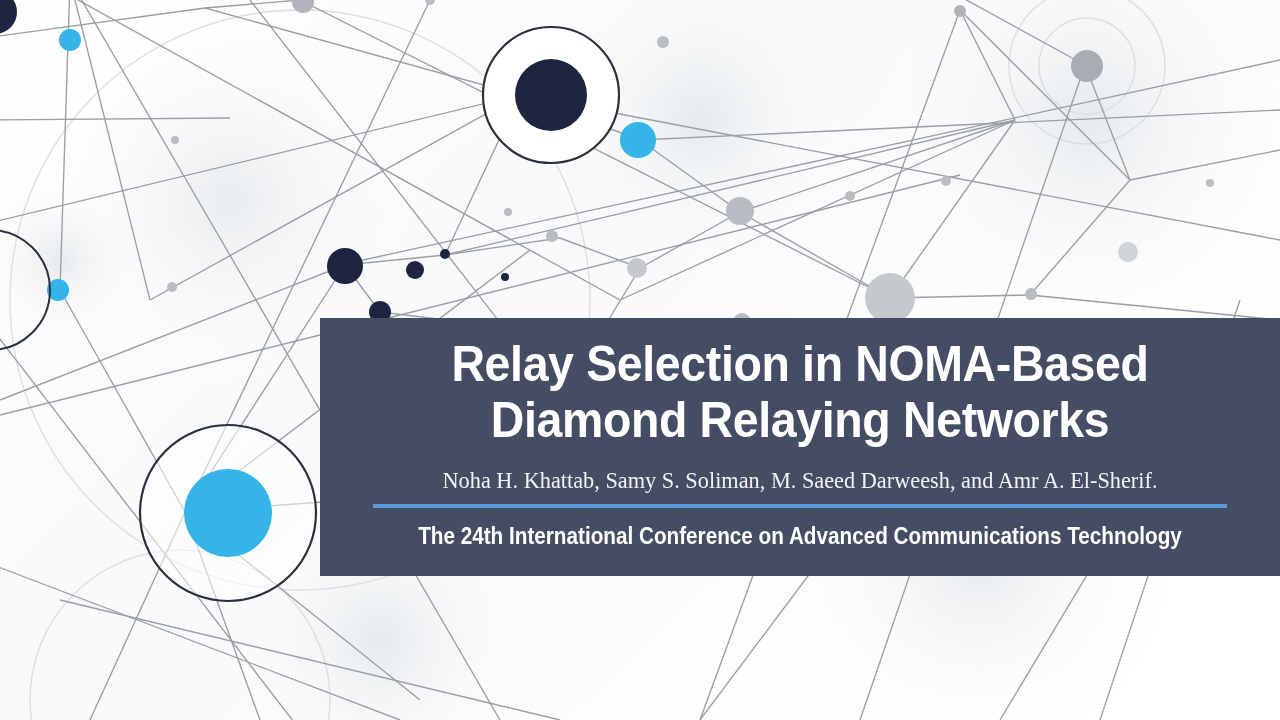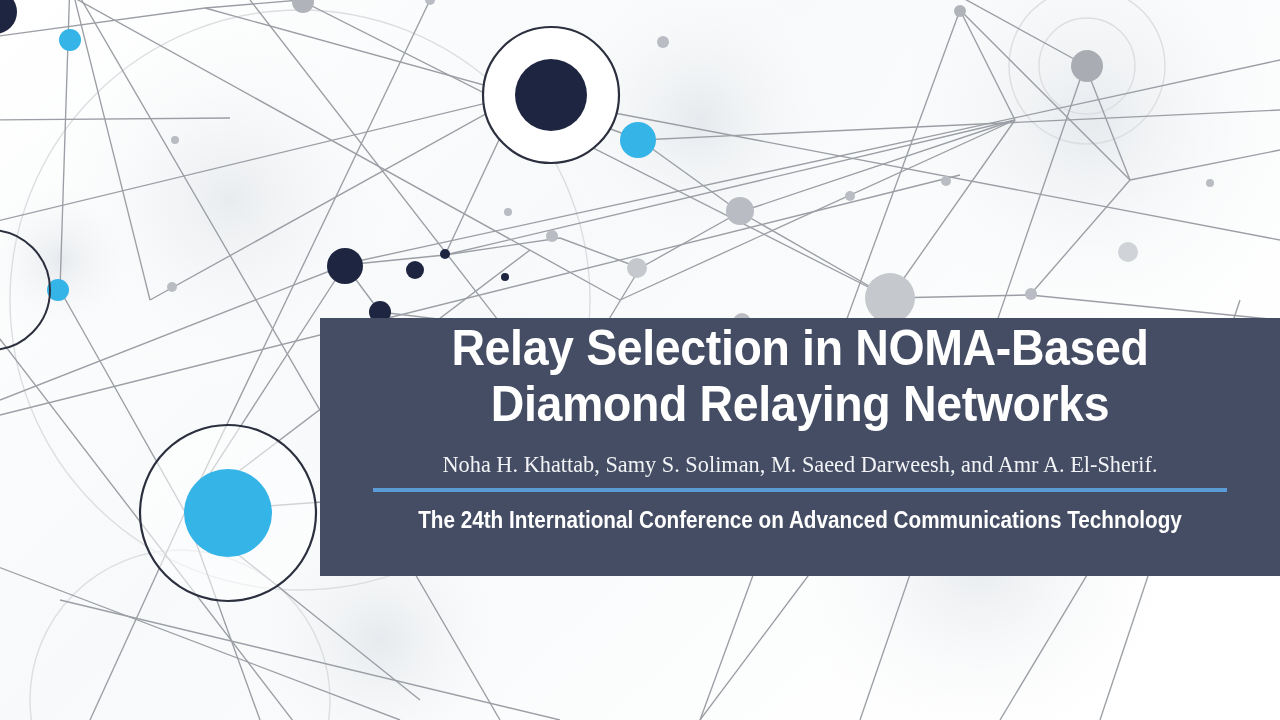--- a/index.html
+++ b/index.html
@@ -19,21 +19,21 @@
     position:absolute; left:0; top:0;
     width:1280px; height:720px;
     display:block;
   }
   
   #title-panel {
     position:absolute;
     left:320px; top:318px;
     width:960px; height:258px;
     background:#444d63;
-    padding:2px 48px 0 48px;
+    padding:18px 48px 0 48px;
     display:flex;
     flex-direction:column;
     align-items:stretch;
   }
   .title-line {
     color:#ffffff;
     font-family:"Liberation Sans Narrow","Liberation Sans",sans-serif;
     font-weight:bold;
     font-size:50px;
     line-height:56px;

